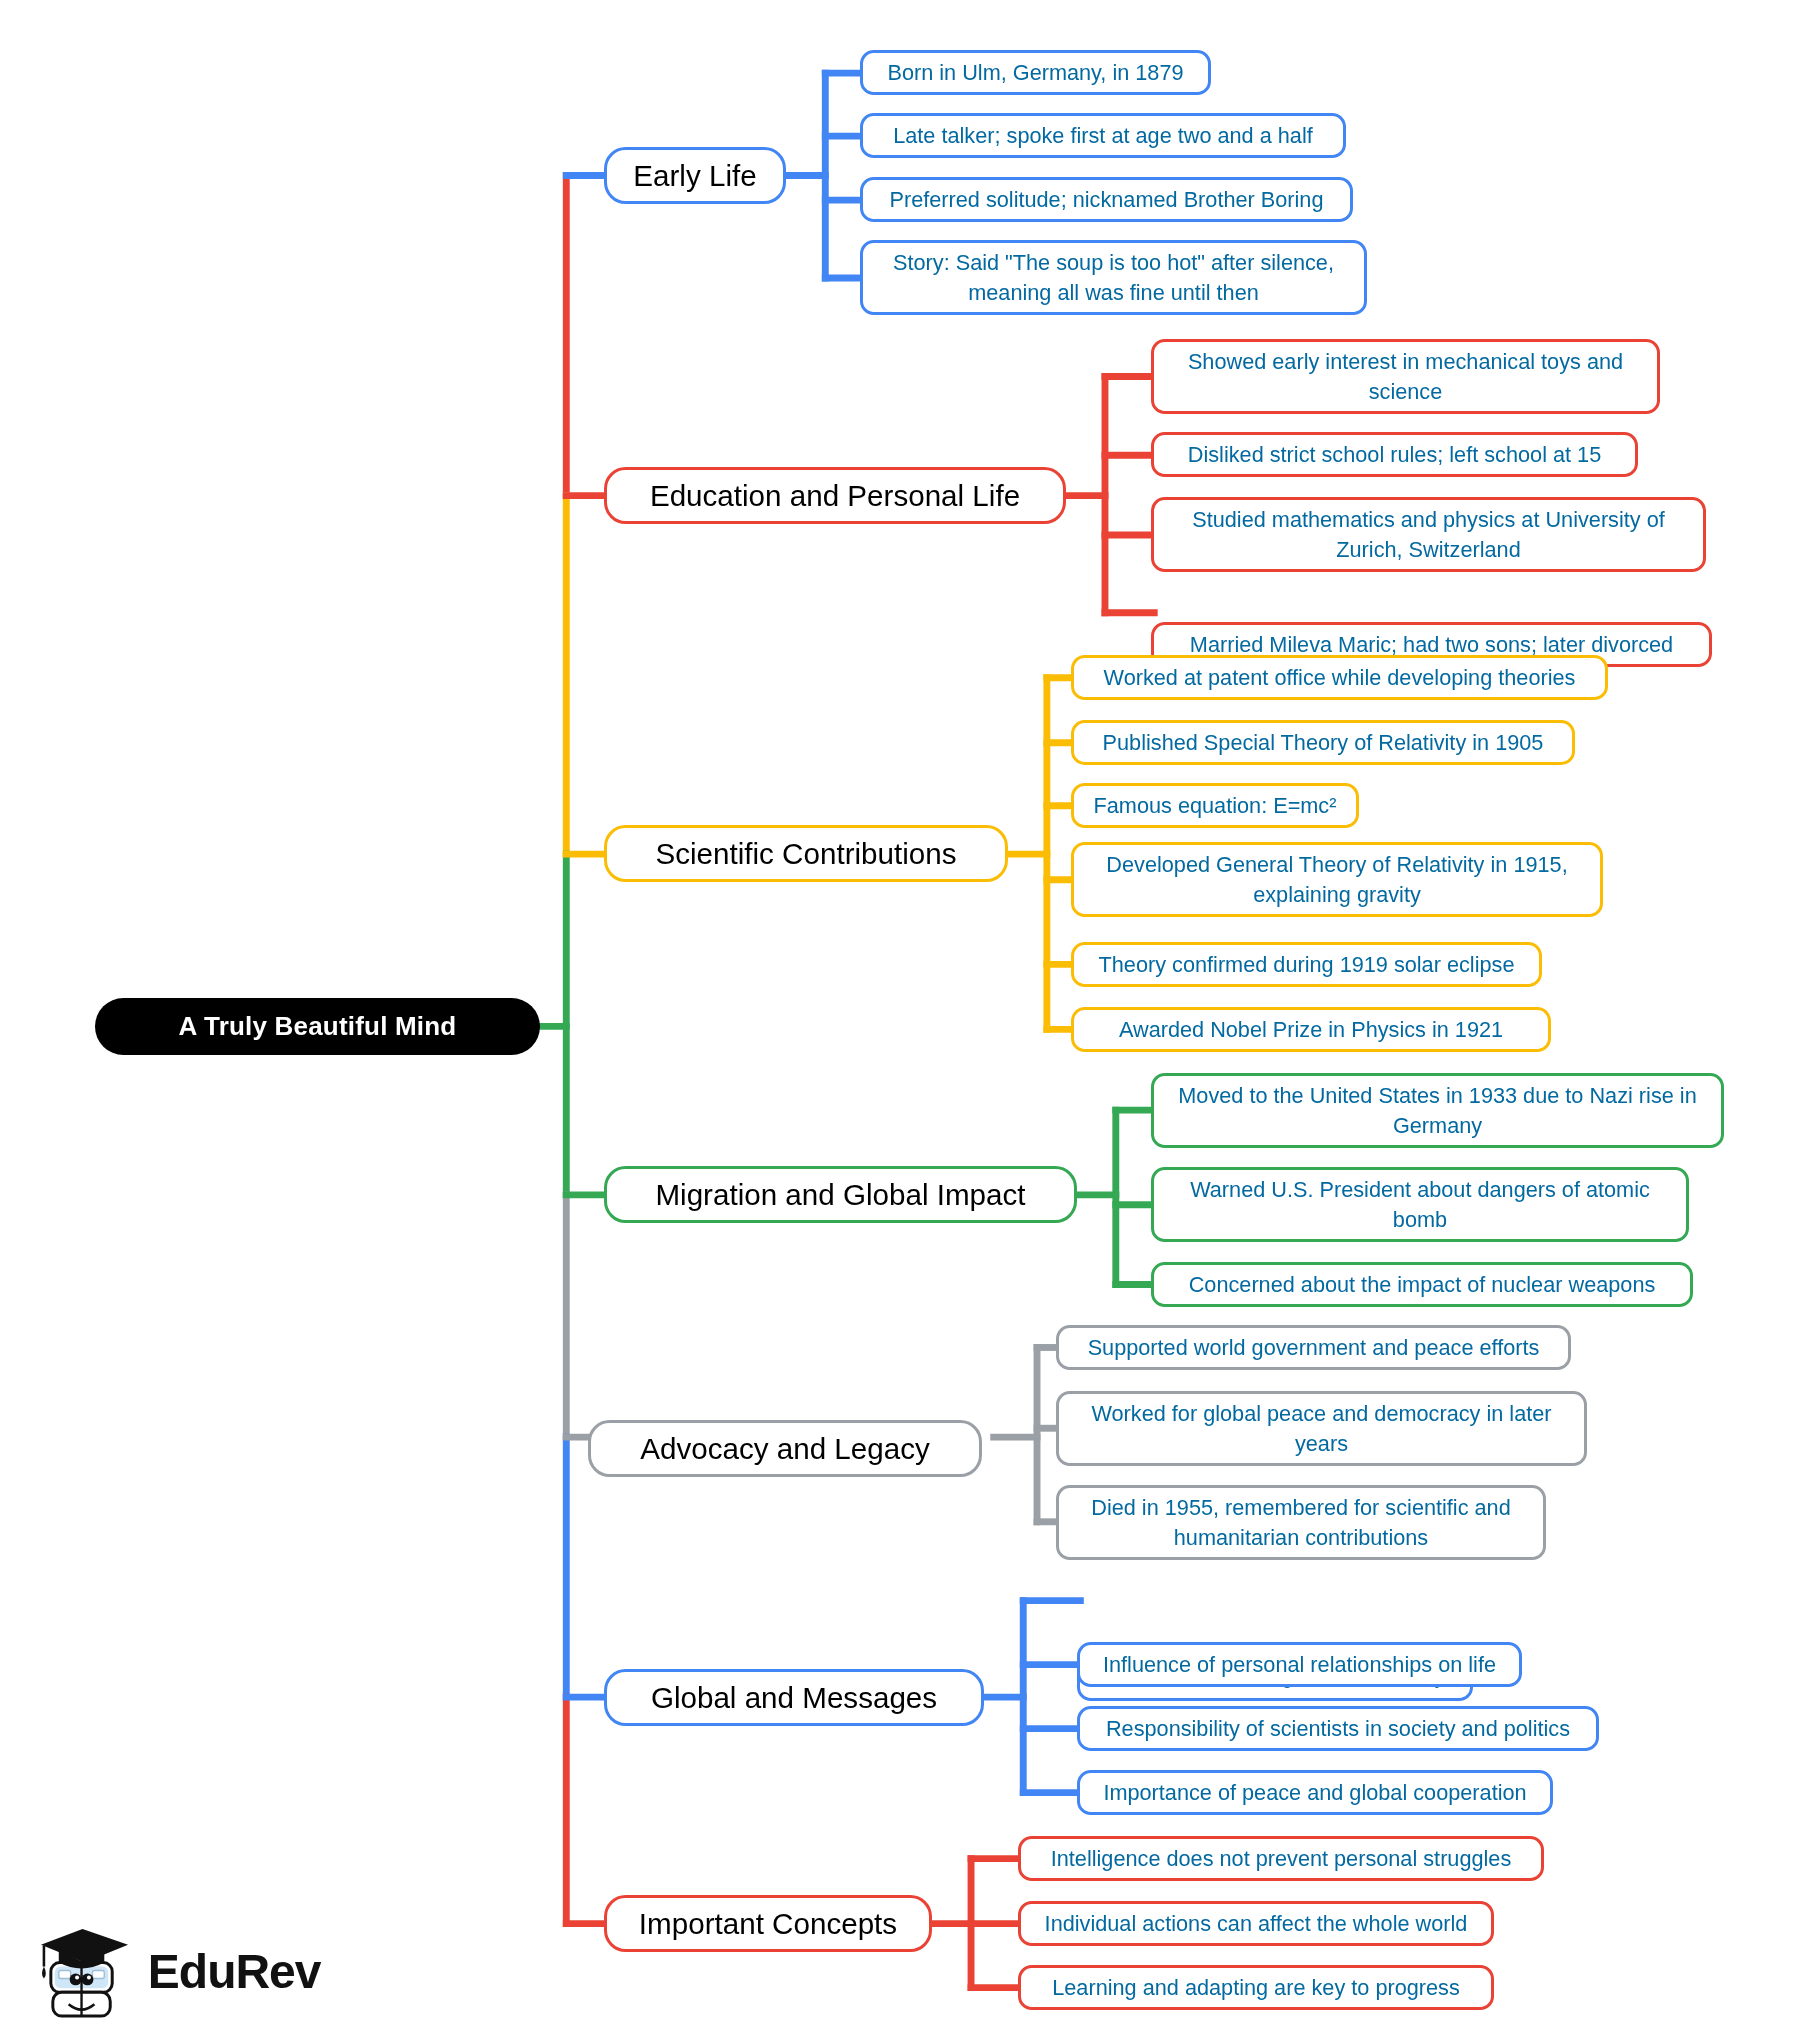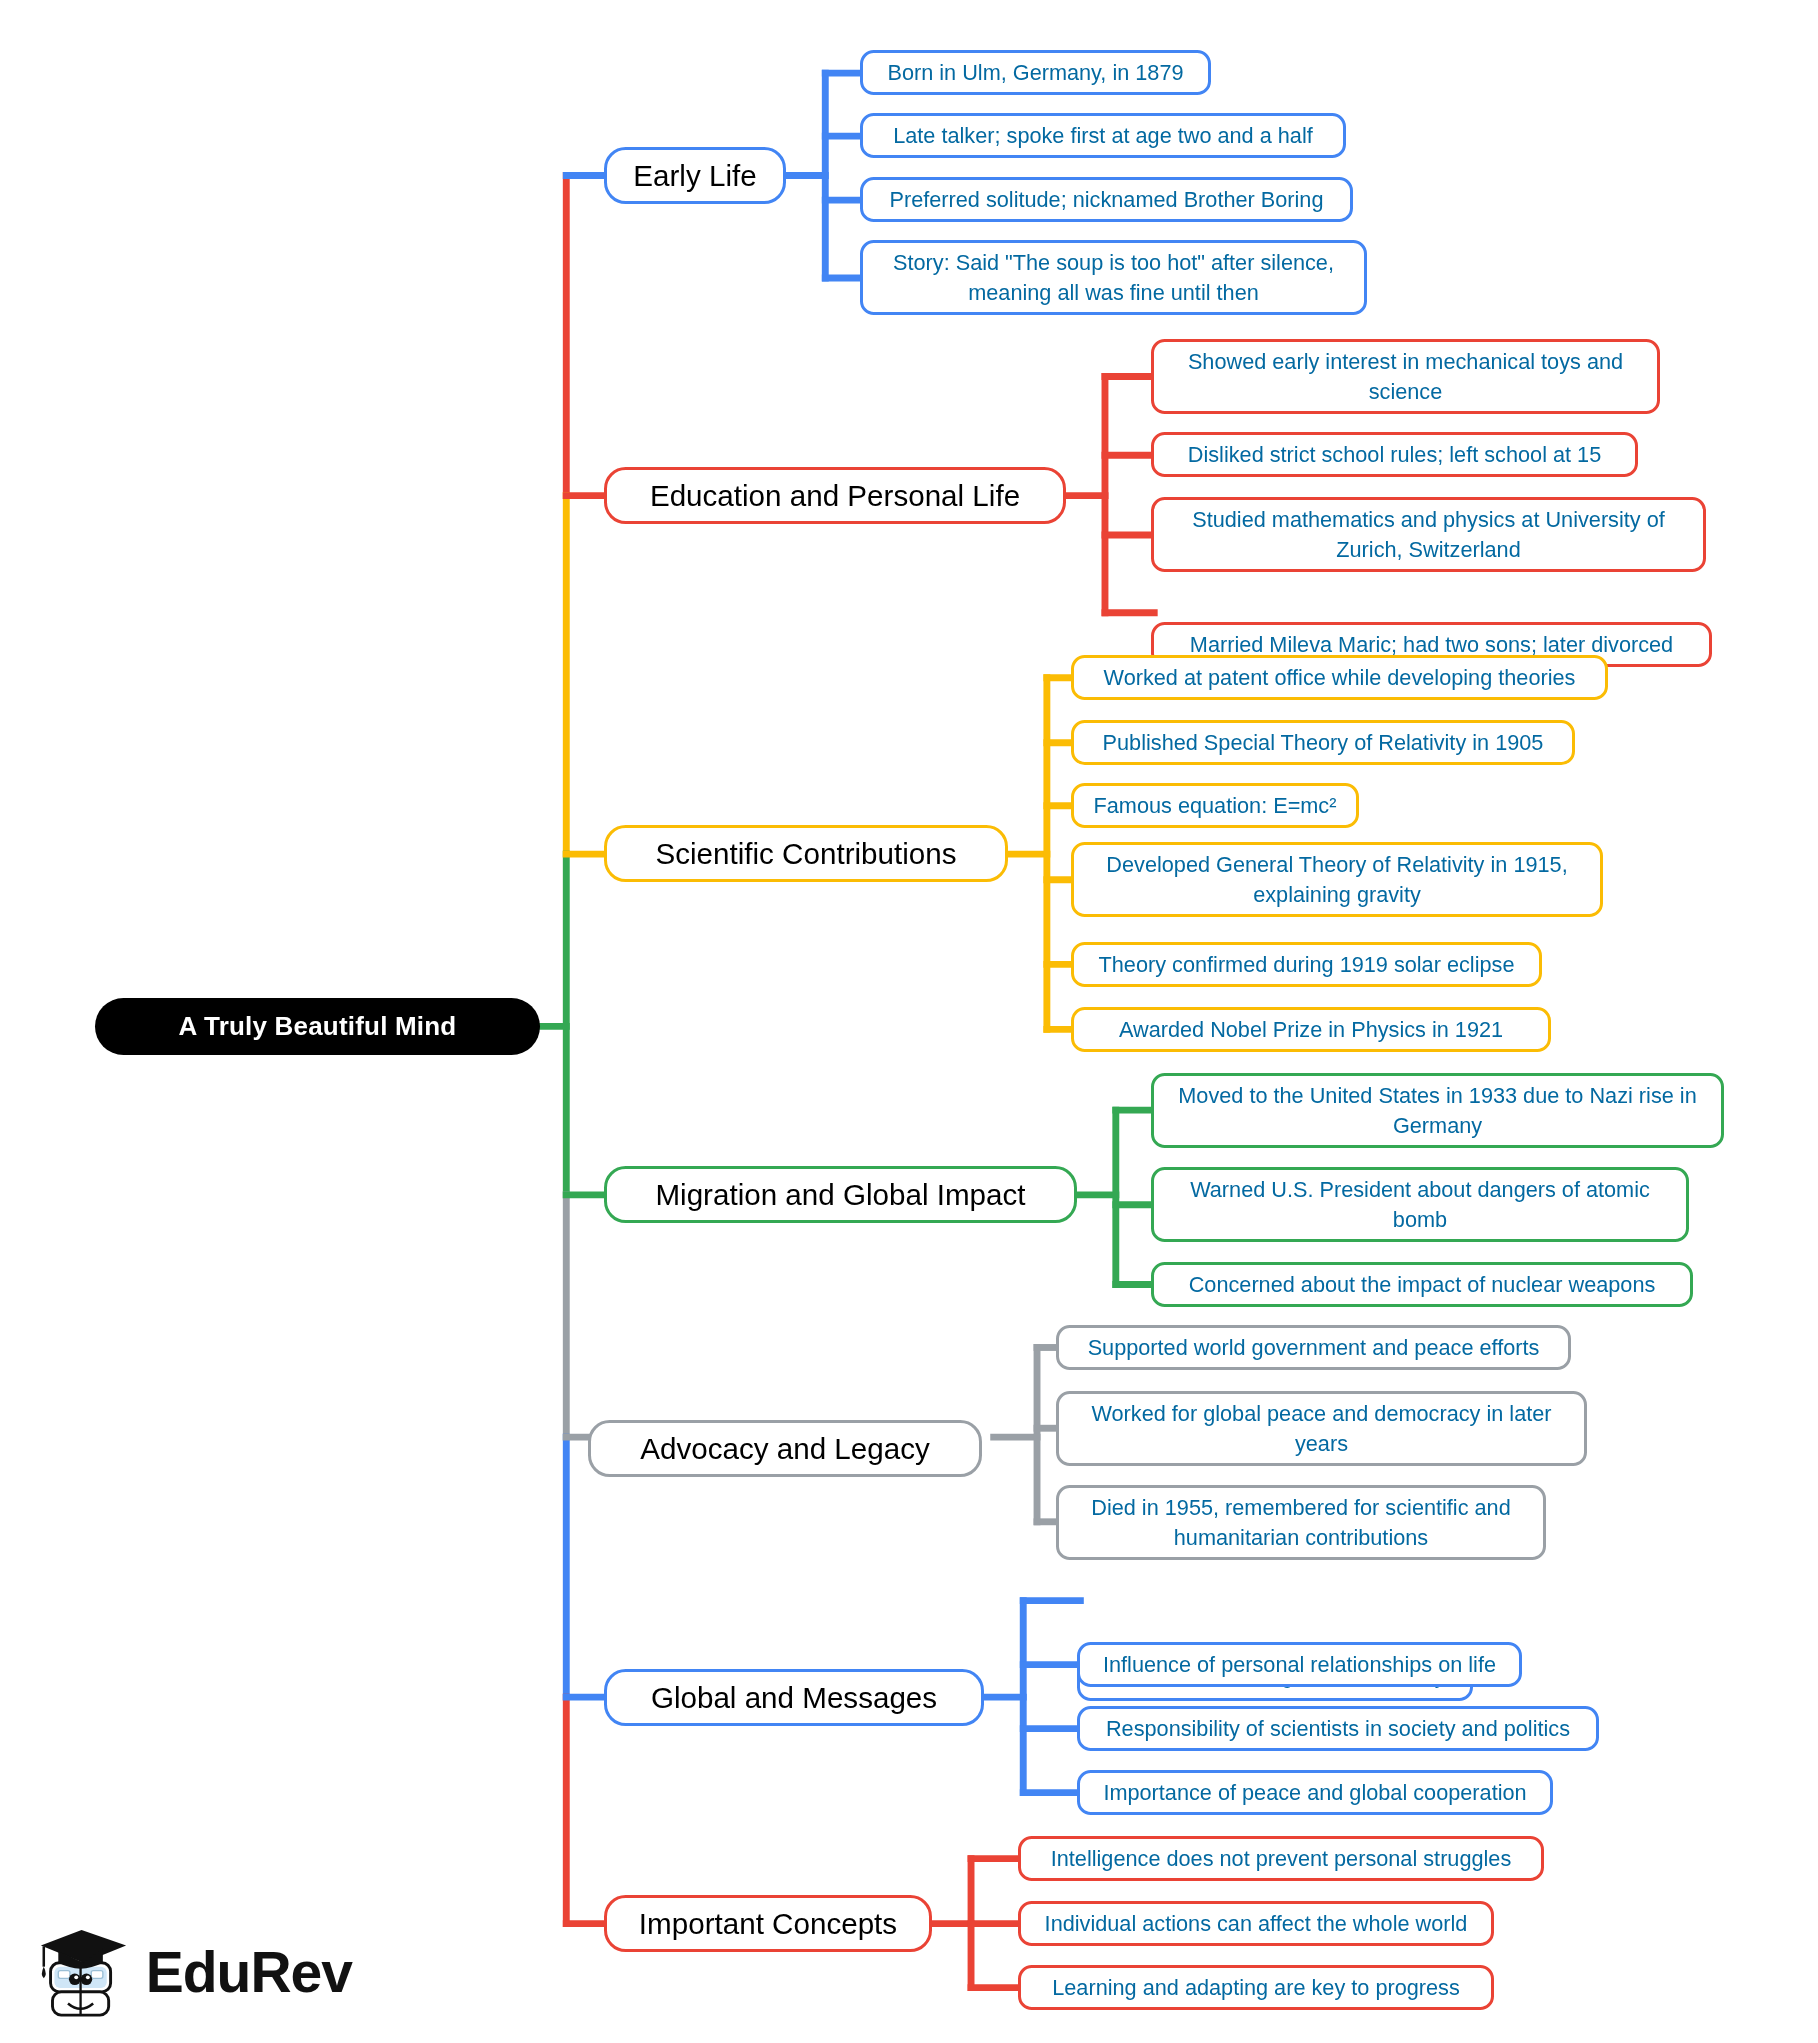--- a/index.html
+++ b/index.html
@@ -74,21 +74,21 @@
     left: 37px;
     top: 1919px;
     width: 315px;
     height: 106px;
     display: flex;
     align-items: center;
     gap: 15.8px;
     z-index: 6;
   }
   .logo-word {
-    font-size: 57px;
+    font-size: 48px;
     font-weight: bold;
     color: #111111;
     letter-spacing: -1px;
     line-height: 1;
   }
 </style>
 </head>
 <body>
 
 <div id="canvas">

